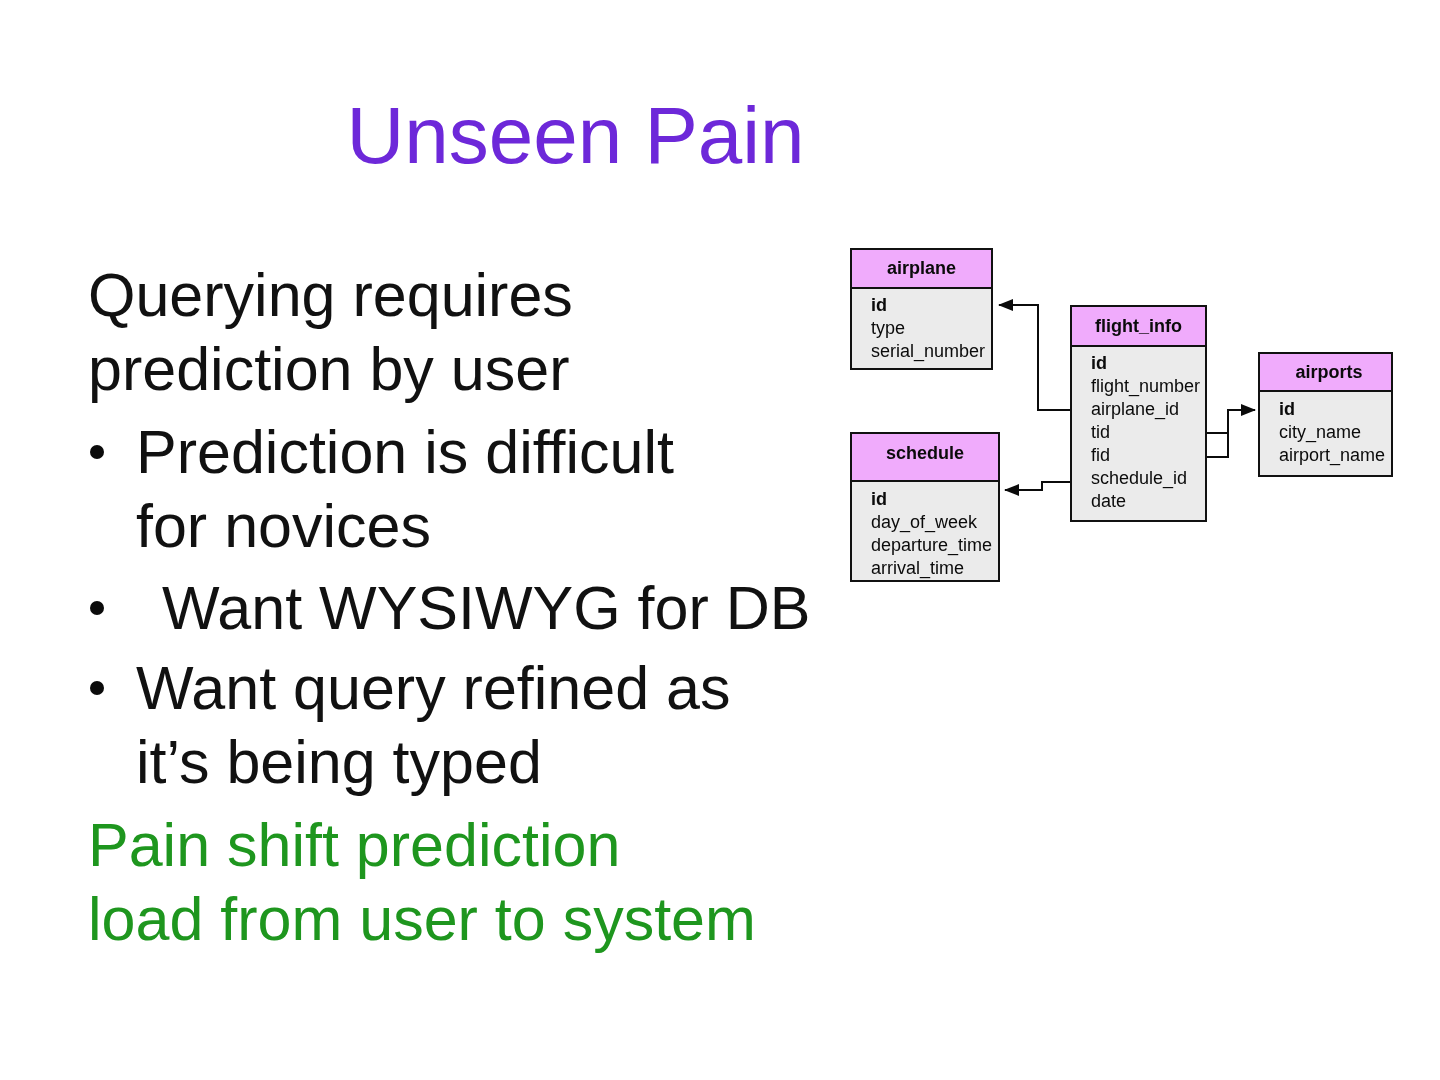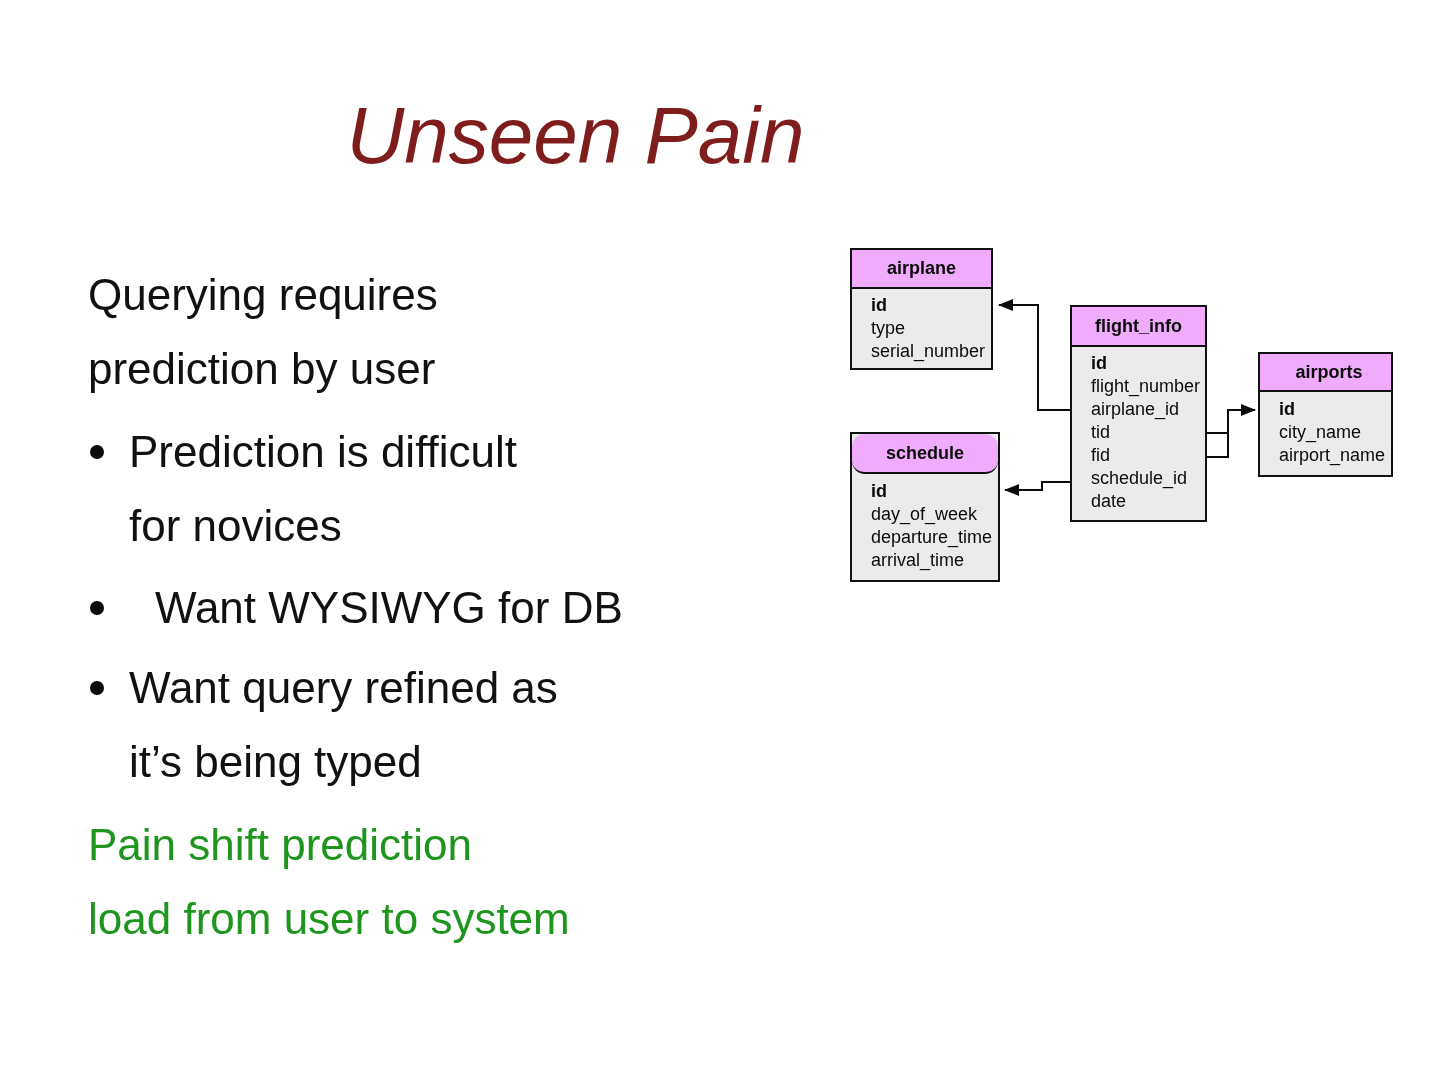--- a/index.html
+++ b/index.html
@@ -2,32 +2,32 @@
 <html><head>
 <meta charset="utf-8">
 <style>
   html,body{margin:0;padding:0;background:#fff;}
   .slide{
     position:relative;width:1440px;height:1080px;background:#ffffff;
     font-family:"Liberation Sans","DejaVu Sans",sans-serif;color:#000;overflow:hidden;
   }
   .title{
     position:absolute;left:0;top:88px;width:1151px;text-align:center;
-    font-size:80px;line-height:96px;color:#7f1d1d;letter-spacing:0px;font-style:italic;
+    font-size:80px;line-height:96px;color:#6d28d9;letter-spacing:0px;
   }
-  .para,.bullet{position:absolute;font-size:44px;line-height:74px;color:#111;}
+  .para,.bullet{position:absolute;font-size:61px;line-height:74px;color:#111;}
   .para{left:88px;}
   .intro{top:258px;}
   .bullet{left:90px;display:flex;align-items:flex-start;}
   .b1{top:415px;}
   .b2{top:571px;gap:26px;}
   .b3{top:651px;}
   .conclusion{top:808px;}
   .dot{flex:0 0 auto;width:14px;height:14px;border-radius:50%;background:#0b0b0b;margin:30px 0 0 0;}
-  .btext{margin-left:25px;}
+  .btext{margin-left:32px;}
   .line{white-space:nowrap;}
 
   
   .diagram{position:absolute;left:0;top:0;width:1440px;height:1080px;pointer-events:none;}
   .connectors{position:absolute;left:0;top:0;}
   .dbtable{
     position:absolute;box-sizing:border-box;border:2px solid #111;background:#ebebeb;
     font-size:18px;color:#0b0b0b;
   }
   .thead{
@@ -38,21 +38,21 @@
   .field{line-height:23px;white-space:nowrap;}
   .field.key{font-weight:bold;}
   .t-airplane{left:850px;top:248px;width:143px;height:122px;}
   .t-airplane .thead{height:39px;line-height:37px;}
   .t-flight{left:1070px;top:305px;width:137px;height:217px;}
   .t-flight .thead{height:40px;line-height:38px;}
   .t-airports{left:1258px;top:352px;width:135px;height:125px;}
   .t-airports .thead{height:38px;line-height:36px;padding-left:7px;}
   .t-airports .tbody{padding-top:6px;}
   .t-schedule{left:850px;top:432px;width:150px;height:150px;}
-  .t-schedule .thead{height:40px;line-height:38px;border-radius:13px;}
+  .t-schedule .thead{height:48px;line-height:38px;}
   .t-schedule .tbody{padding-top:6px;}
 </style>
 </head>
 <body>
 
 <div class="slide">
 
   <div class="title">Unseen Pain</div>
 
   <div class="para intro">

